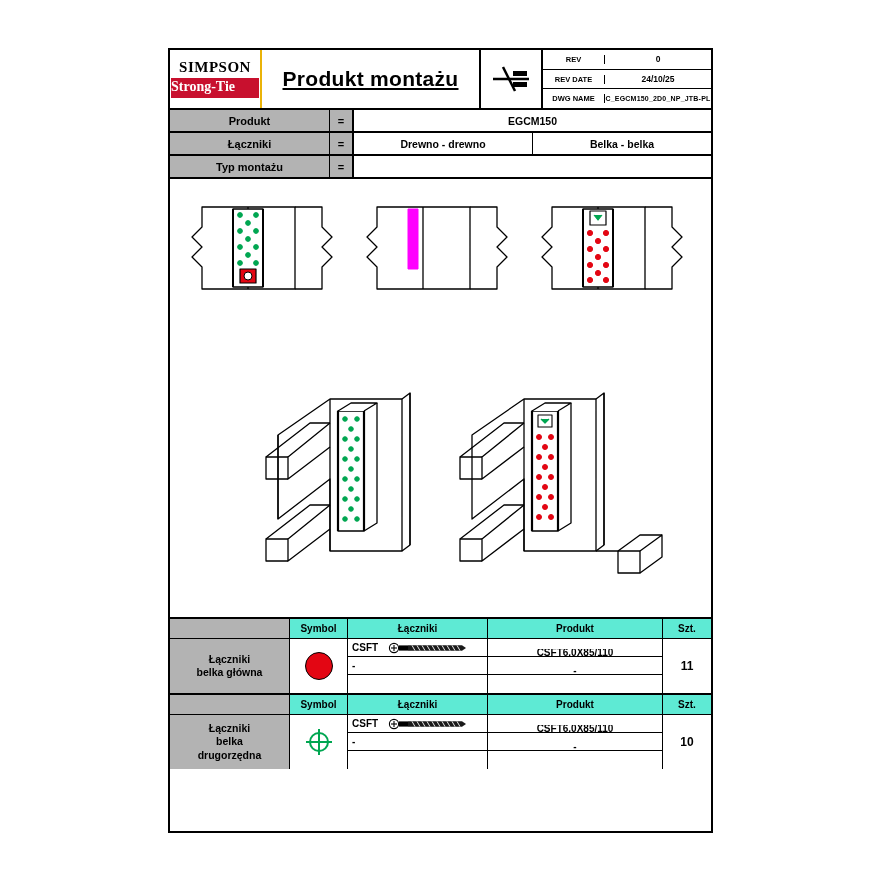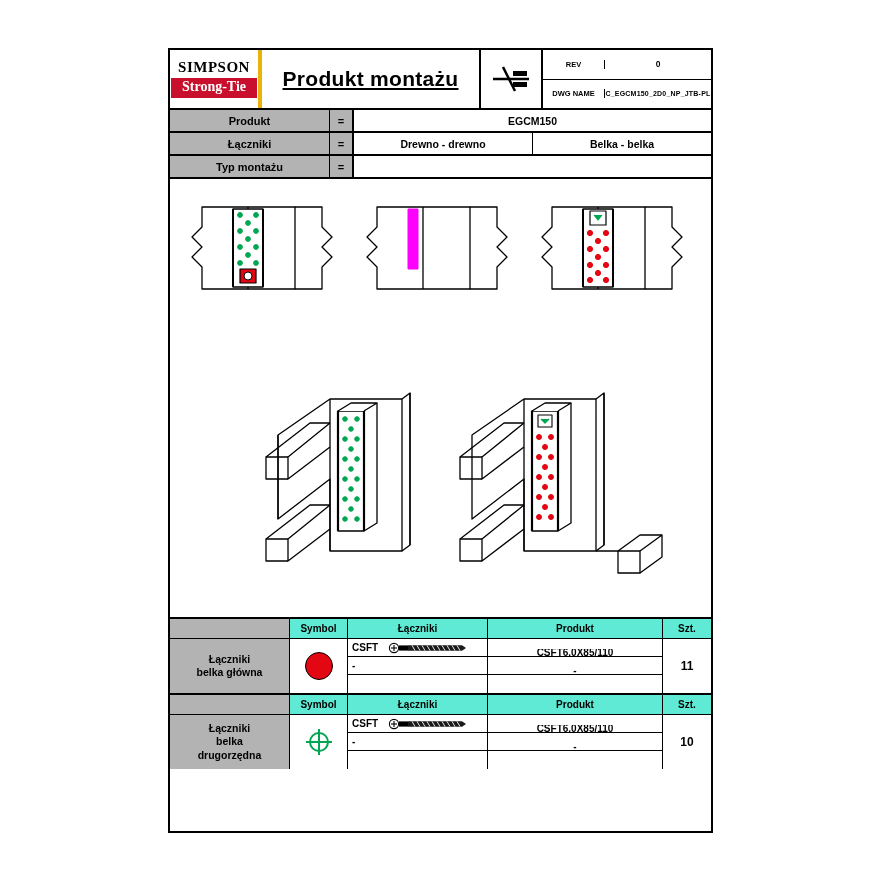--- a/index.html
+++ b/index.html
@@ -29,42 +29,42 @@
 
   
   .titleblock {
     display: flex;
     height: 60px;
     border-bottom: 2px solid #000;
     box-sizing: border-box;
   }
   .logo-cell {
     width: 92px;
-    border-right: 4px solid #eab308;
+    border-right: 2px solid #eab308;
     box-sizing: border-box;
     display: flex;
     flex-direction: column;
     justify-content: center;
     padding: 2px 1px;
   }
   .logo-simpson {
     font-family: "Liberation Serif", serif;
     font-weight: bold;
     font-size: 15px;
     letter-spacing: 0.5px;
     text-align: center;
     line-height: 1.05;
   }
   .logo-strongtie {
     background: #c8102e;
     color: #fff;
     font-family: "Liberation Serif", serif;
     font-weight: bold;
     font-size: 14px;
-    text-align: center;
+    text-align: left;
     line-height: 1.2;
     margin-top: 2px;
     padding: 1px 0 2px 0;
   }
   .title-cell {
     flex: 1;
     display: flex;
     align-items: center;
     justify-content: center;
     border-right: 2px solid #000;
@@ -289,20 +289,24 @@
         <line x1="14" y1="5" x2="26" y2="29" stroke="#000" stroke-width="2.5"></line>
         <rect x="24" y="9" width="14" height="5" fill="#000"></rect>
         <rect x="24" y="20" width="14" height="5" fill="#000"></rect>
       </svg>
     </div>
 
     <div class="rev-cell">
       <div class="rev-row">
         <div class="rev-lab">REV</div>
         <div class="rev-val">0</div>
+      </div>
+      <div class="rev-row">
+        <div class="rev-lab">REV DATE</div>
+        <div class="rev-val">24/10/25</div>
       </div>
       <div class="rev-row">
         <div class="rev-lab">DWG NAME</div>
         <div class="rev-val small">C_EGCM150_2D0_NP_JTB-PL</div>
       </div>
     </div>
   </div>
 
   <div class="spec-row">
     <div class="spec-label">Produkt</div>

